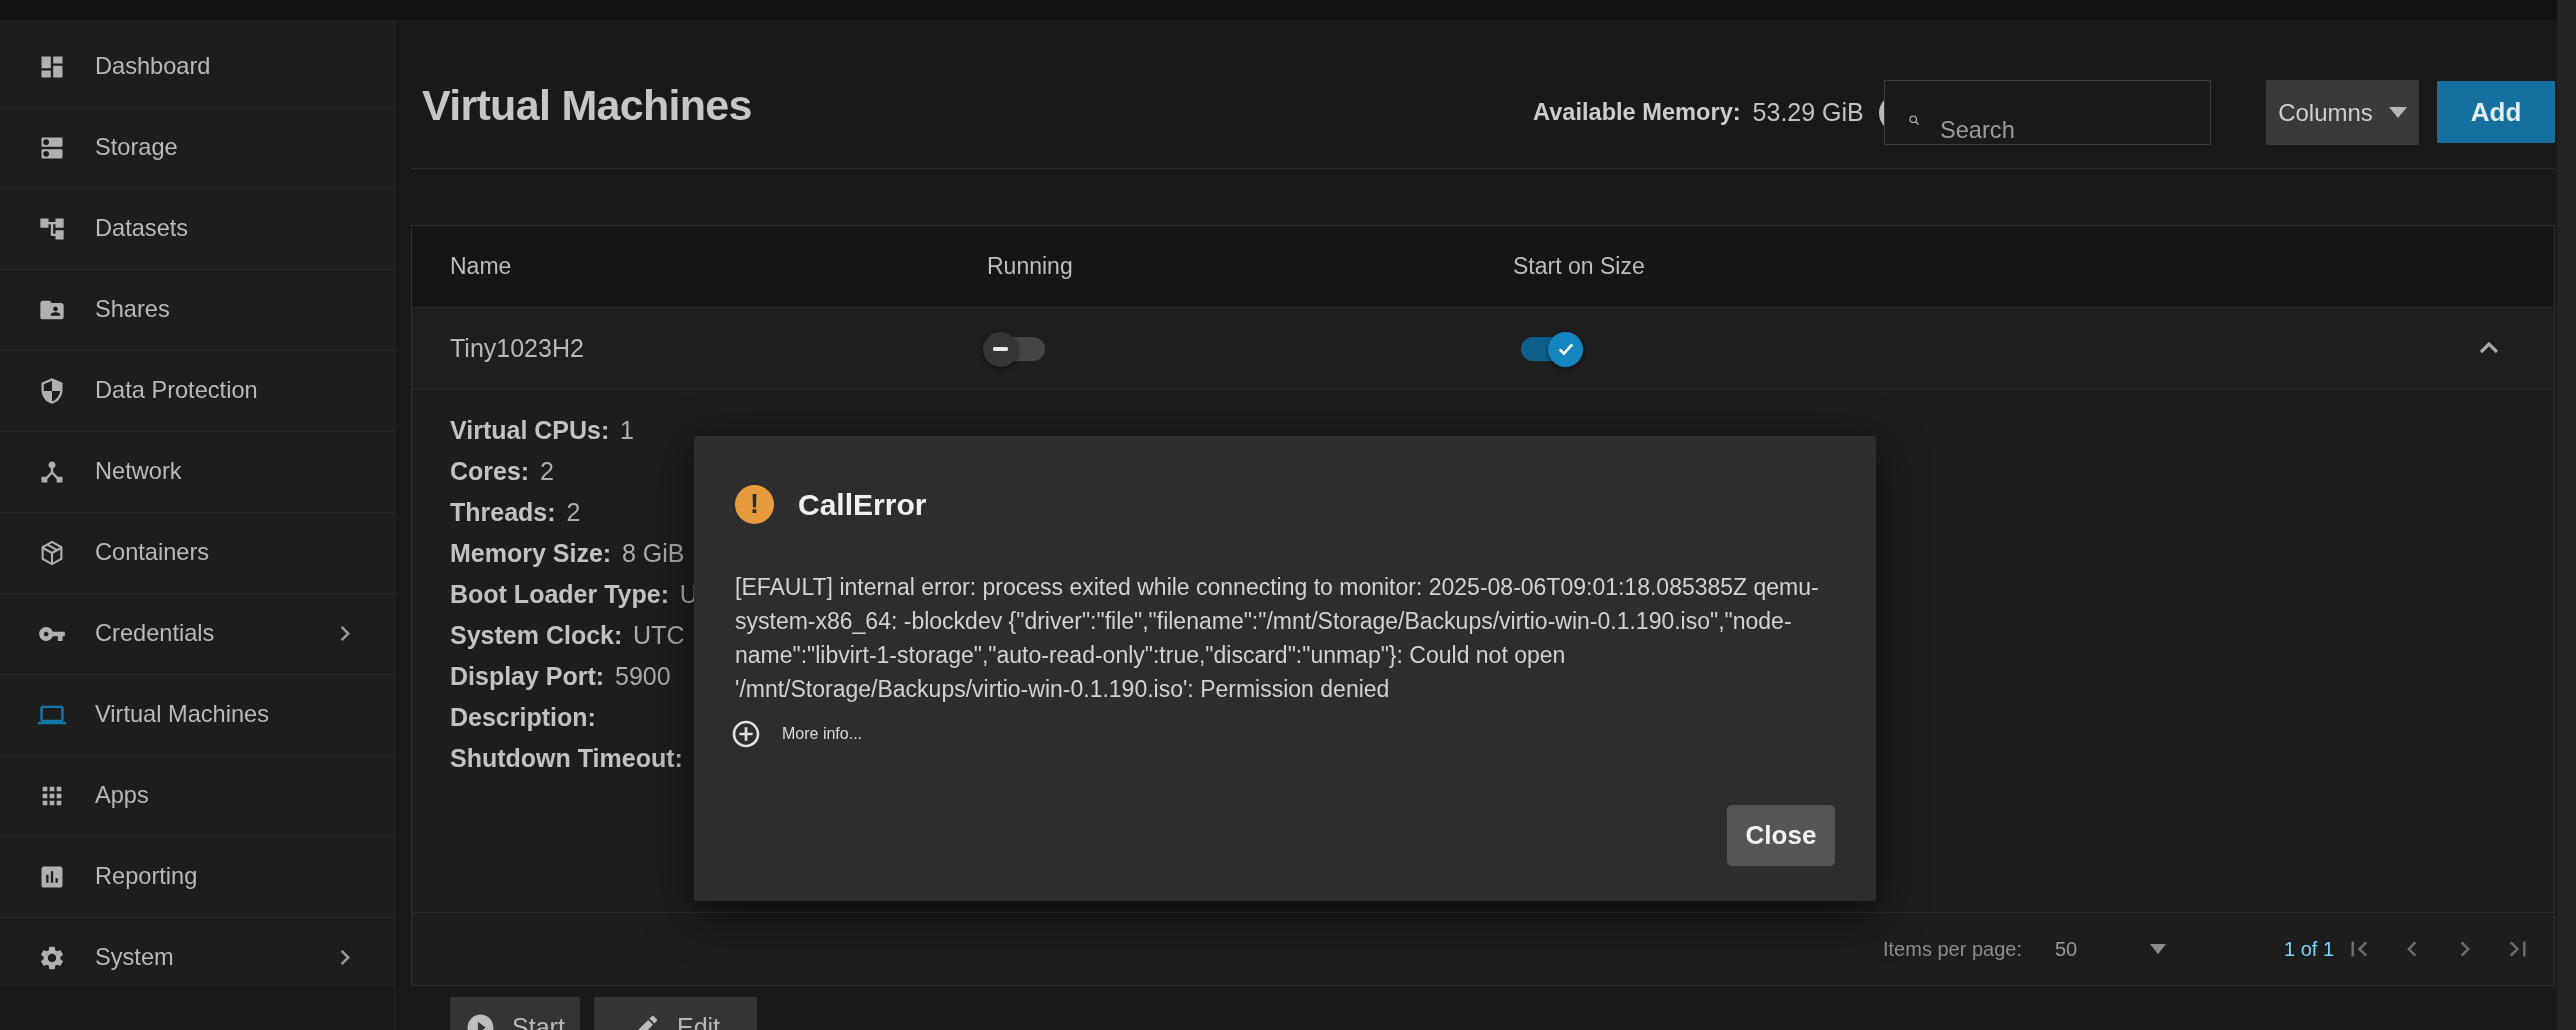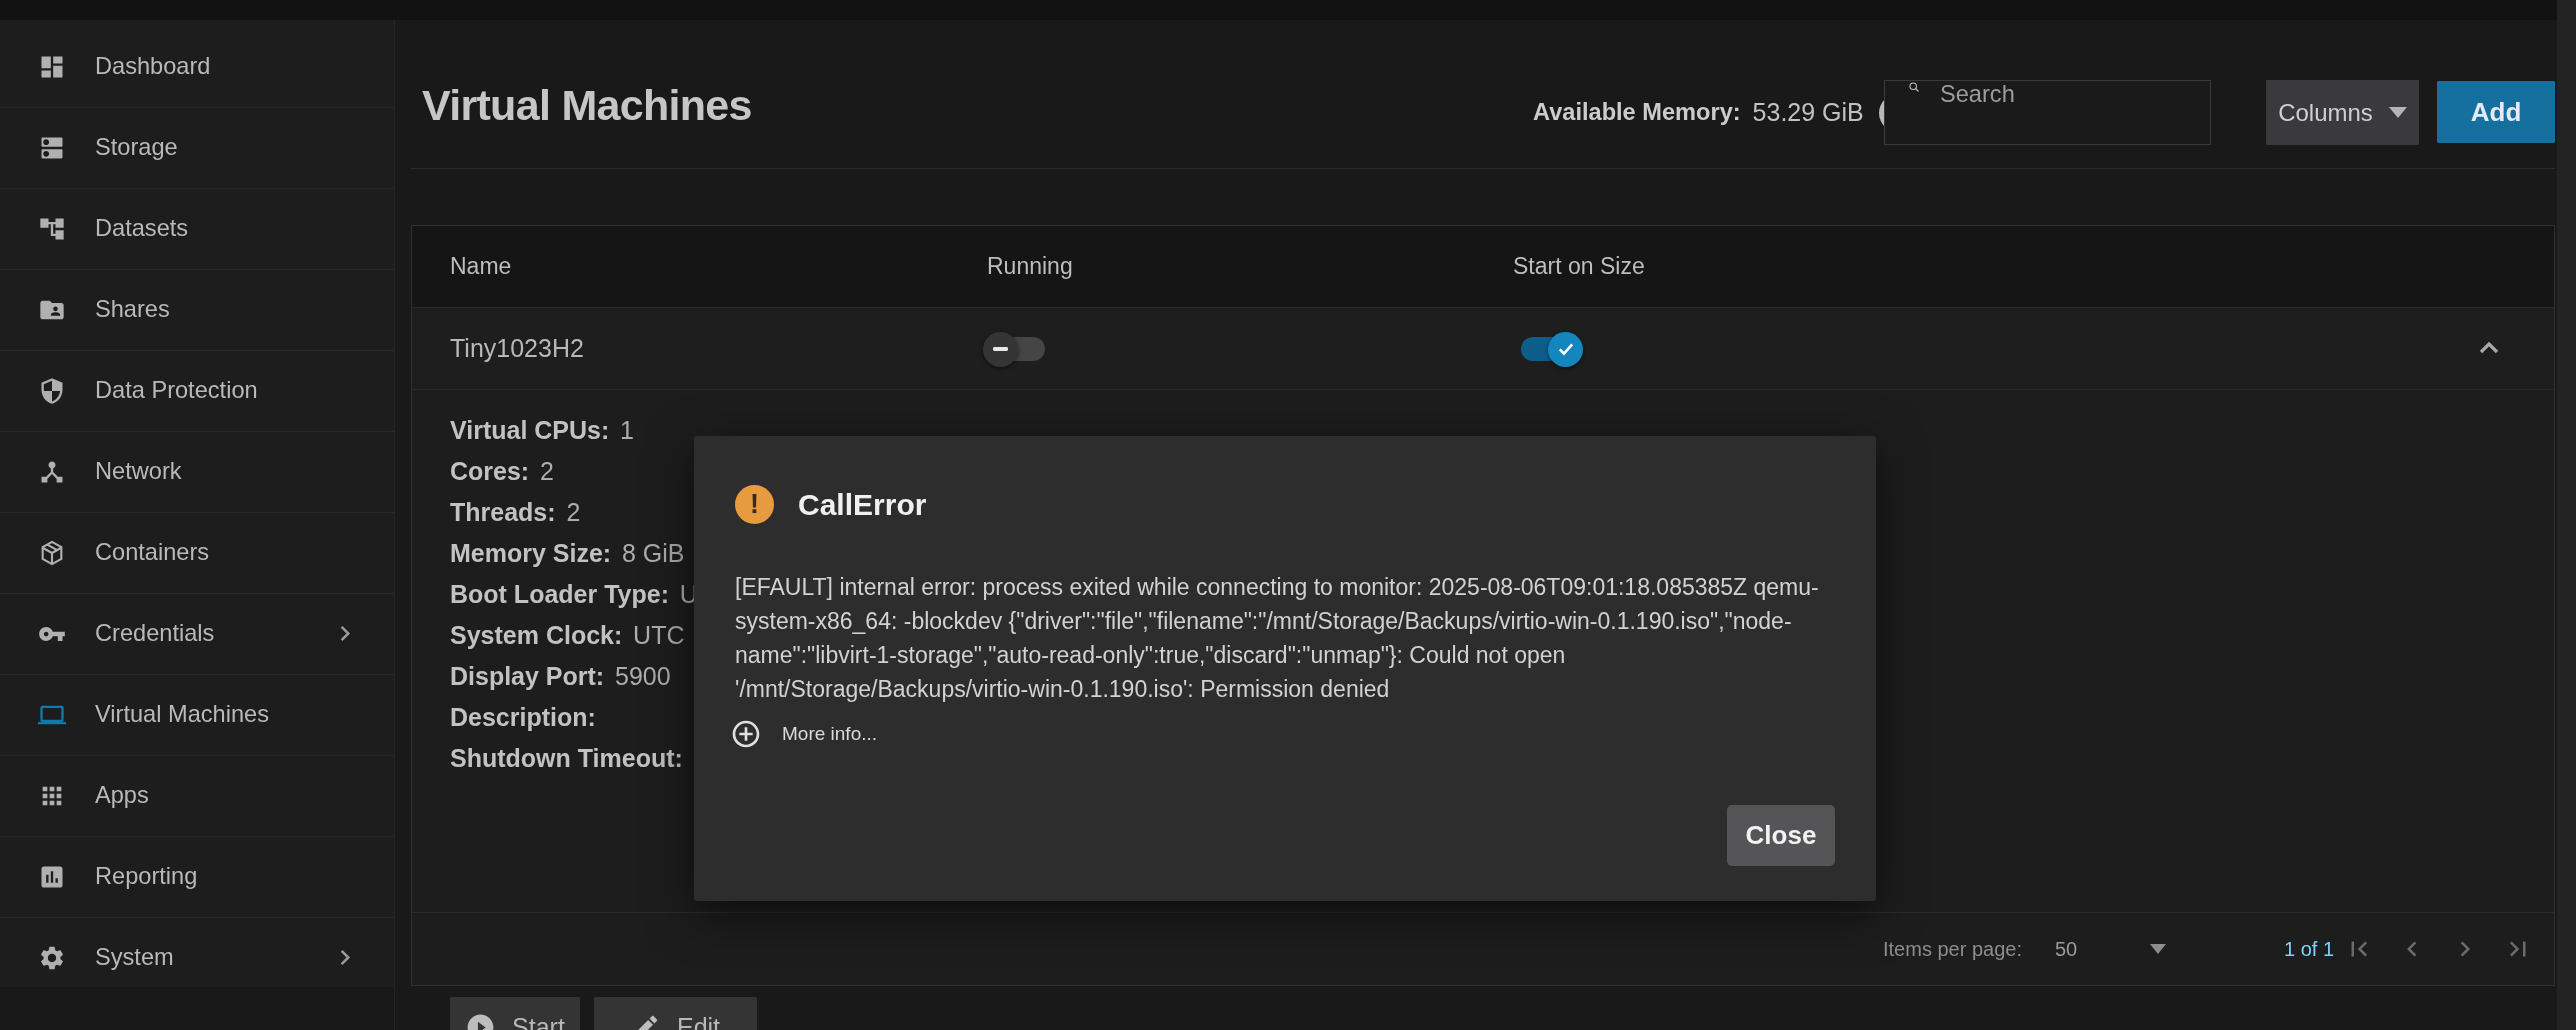--- a/index.html
+++ b/index.html
@@ -22,21 +22,21 @@
   .sidebar-item .s-chev { position:absolute; right:38px; width:23px; height:23px; color:#9a9a9a; }
   .sidebar-bottom { position:absolute; left:0; bottom:0; width:100%; height:43px; background:#191919; }
   svg { display:block; }
 
   
   .page-title { position:absolute; left:422px; top:81px; font-size:43px; font-weight:bold; letter-spacing:-0.7px; color:#c6c6c6; }
   .mem-wrap { position:absolute; left:1533px; top:80px; height:65px; display:flex; align-items:center; }
   .mem-label { font-size:23.6px; font-weight:bold; color:#cccccc; }
   .mem-value { font-size:25px; color:#c2c2c2; margin-left:12px; }
   .info-icon { width:38px; height:38px; margin-left:15px; border-radius:50%; background:#b9b9b9; color:#1d1d1d; display:flex; align-items:center; justify-content:center; font-size:24px; font-weight:bold; font-family:"Liberation Serif", serif; }
-  .search-box { position:absolute; left:1884px; top:80px; width:327px; height:65px; background:#1a1a1a; border:1.4px solid #3b3b3b; display:flex; align-items:flex-start; }
+  .search-box { position:absolute; left:1884px; top:80px; width:327px; height:65px; background:#1a1a1a; border:1.4px solid #3b3b3b; display:flex; align-items:flex-end; }
   .search-box .mag { width:30px; height:30px; color:#c2c2c2; margin-left:23px; }
   .search-box input { background:transparent; border:none; outline:none; color:#cccccc; font-size:23.6px; margin-left:20px; width:270px; font-family:"Liberation Sans", sans-serif; }
   .search-box input::placeholder { color:#9c9c9c; }
   .btn-columns { position:absolute; left:2266px; top:80px; width:153px; height:65px; background:#3a3a3c; border:none; border-radius:1.4px; color:#cfcfcf; font-size:24px; display:flex; align-items:center; justify-content:center; gap:16px; cursor:pointer; font-family:"Liberation Sans", sans-serif; }
   .caret-down { width:0; height:0; border-left:9.5px solid transparent; border-right:9.5px solid transparent; border-top:11.5px solid #b5b5b5; }
   .btn-add { position:absolute; left:2437px; top:81px; width:118px; height:62px; background:#15709f; border:none; border-radius:1.4px; color:#e3ecf2; font-size:26px; font-weight:bold; cursor:pointer; font-family:"Liberation Sans", sans-serif; }
   .header-divider { position:absolute; left:411px; top:168px; width:2144px; height:0.7px; background:#2c2c2c; }
 
   
   .card { position:absolute; left:411px; top:225px; width:2144px; height:761px; background:#1d1d1d; border:0.7px solid #303030; }
@@ -80,21 +80,21 @@
   .pager .p-btn { width:30px; height:30px; color:#6b6b6b; cursor:default; }
 
   
   .dialog { position:absolute; left:694px; top:436px; width:1182px; height:465px; background:#2d2d2d; border-radius:2.7px; box-shadow:0 12px 47px rgba(0,0,0,.6); z-index:50; }
   .dlg-head { position:absolute; left:41px; top:49px; display:flex; align-items:center; gap:24px; }
   .warn-icon { width:39px; height:39px; border-radius:50%; background:#e69b3f; color:#2d2d2d; display:flex; align-items:center; justify-content:center; font-size:27px; font-weight:bold; }
   .dlg-title { font-size:30px; font-weight:bold; color:#f0f0f0; }
   .dlg-msg { position:absolute; left:41px; top:134px; width:1105px; font-size:23px; line-height:34px; color:#d2d2d2; word-break:break-word; overflow-wrap:anywhere; }
   .more-info { position:absolute; left:36px; top:282px; display:flex; align-items:center; gap:20px; cursor:pointer; }
   .more-info .mi-icon { width:32px; height:32px; color:#e0e0e0; }
-  .more-info .mi-label { font-size:19px; color:#dadada; }
+  .more-info .mi-label { font-size:16px; color:#dadada; }
   .btn-close { position:absolute; right:41px; bottom:35px; width:108px; height:61px; background:#555557; border:none; border-radius:5px; color:#f2f2f2; font-size:26px; font-weight:bold; cursor:pointer; font-family:"Liberation Sans", sans-serif; }
 </style>
 </head>
 <body>
 
 <div id="app">
   <div class="top-strip"></div>
 
   <nav class="sidebar">
     <div class="sidebar-inner">

